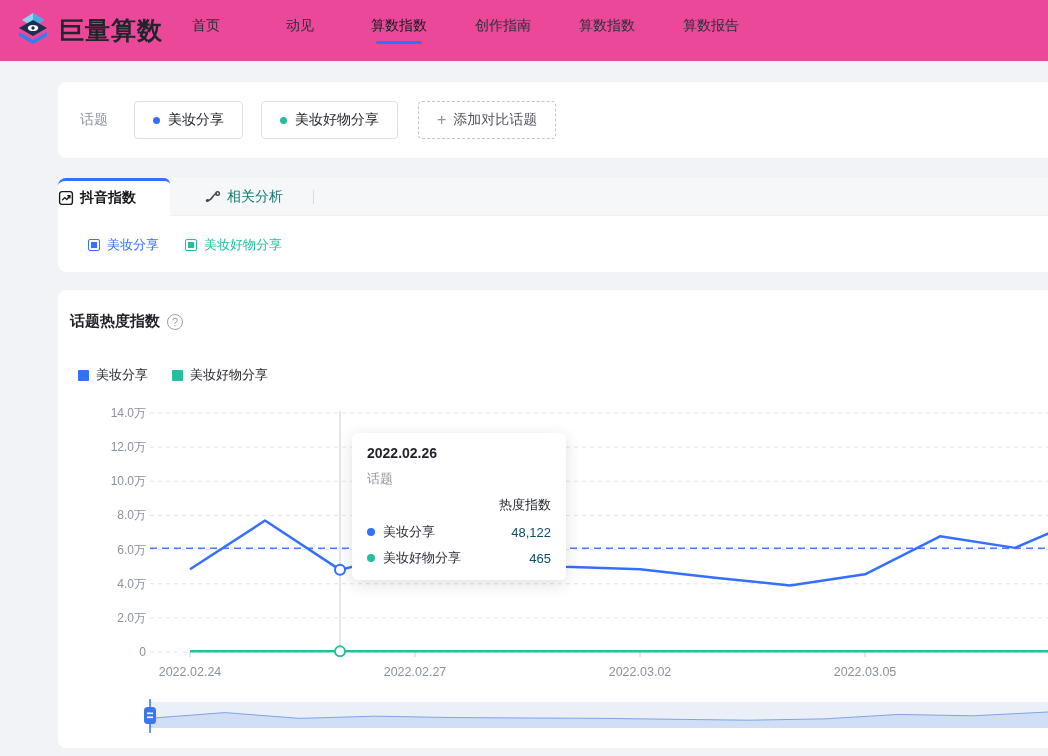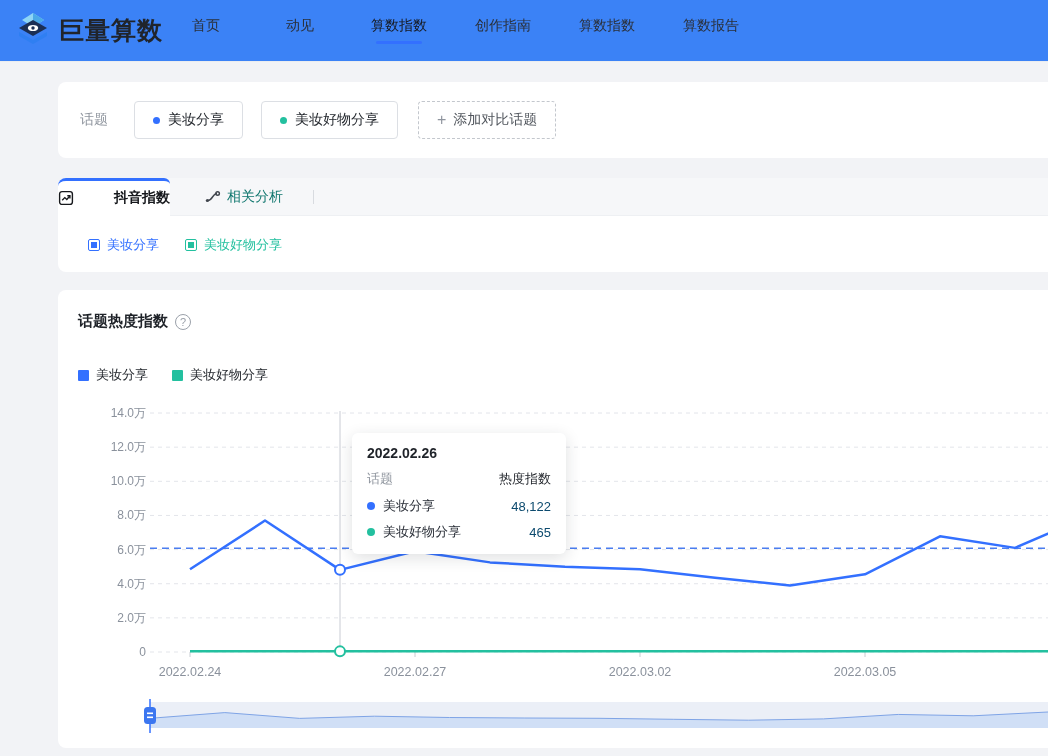--- a/index.html
+++ b/index.html
@@ -1,20 +1,20 @@
 <!DOCTYPE html>
 <html><head>
 <meta charset="utf-8">
 <style>
   * { margin:0; padding:0; box-sizing:border-box; }
   html,body { width:1048px; height:756px; overflow:hidden; background:#f2f3f6;
     font-family:"Liberation Sans","DejaVu Sans",sans-serif; color:#1f2329; }
 
   
-  .header { height:62px; background:#3b82f6; display:flex; align-items:center;
+  .header { height:62px; background:#ec4899; display:flex; align-items:center;
     border-bottom:1px solid #ebedf0; position:relative; z-index:5; }
   .logo { display:flex; align-items:center; margin-left:14px; cursor:pointer; }
   .logo-text { font-size:25px; font-weight:700; color:#20242b; margin-left:7px; letter-spacing:1px; }
   .nav { display:flex; margin-left:20px; gap:48px; }
   .nav-item { font-size:14px; color:#2a2f38; font-weight:500; cursor:pointer;
     display:flex; flex-direction:column; align-items:center; }
   .nav-item.active { font-weight:400; color:#16181c; }
   .nav-underline { width:46px; height:3px; border-radius:2px; background:transparent; margin-top:6px; }
   .nav-item.active .nav-underline { background:#3370ff; }
 
@@ -32,48 +32,48 @@
   .chip.add { border:1px dashed #c3c7cd; color:#51565d; margin-left:2px; }
   .plus { color:#8f959e; font-size:16px; margin-right:7px; font-weight:400; }
 
   
   .tabs-card { margin-top:20px; height:94px; position:relative; }
   .tab-strip { height:38px; background:#f6f7f9; border-radius:8px 8px 0 0; display:flex; align-items:center;
     border-bottom:1px solid #eef0f3; }
   .tab { display:flex; align-items:center; gap:6px; font-size:14px; color:#0f766e; height:38px;
     padding:0 18px; cursor:pointer; }
   .tab.active { background:#fff; border-top:3px solid #3370ff; border-radius:8px 6px 0 0;
-    font-weight:700; color:#16181c; width:112px; justify-content:space-between; padding:0; }
+    font-weight:700; color:#16181c; width:112px; justify-content:flex-start; padding:0; }
   .tab-divider { width:1px; height:14px; background:#d8dbe0; margin:0 12px; }
   .tab-icon svg { display:block; }
   .legend-row { position:absolute; top:58px; left:30px; display:flex; gap:26px; }
   .legend-item { display:flex; align-items:center; gap:7px; font-size:13px; cursor:pointer; }
   .legend-item .boxsq { width:12px; height:12px; border-radius:2px; display:flex; align-items:center; justify-content:center; }
   .boxsq-blue { border:1.5px solid #3370ff; } .boxsq-blue i { width:6px; height:6px; background:#3370ff; display:block; }
   .boxsq-green { border:1.5px solid #23c09f; } .boxsq-green i { width:6px; height:6px; background:#23c09f; display:block; }
   .legend-item.blue { color:#3370ff; } .legend-item.green { color:#23c09f; }
 
   
   .chart-card { margin-top:18px; height:458px; position:relative; }
-  .chart-title-row { position:absolute; top:22px; left:20px; display:flex; align-items:center; gap:7px; }
+  .chart-title-row { position:absolute; top:22px; left:12px; display:flex; align-items:center; gap:7px; }
   .chart-title { font-size:15px; font-weight:700; color:#1f2329; }
   .help-icon { width:16px; height:16px; border:1px solid #9ba1aa; border-radius:50%; color:#9ba1aa;
     font-size:11px; display:flex; align-items:center; justify-content:center; cursor:pointer; }
   .chart-legend { position:absolute; top:76px; left:20px; display:flex; gap:24px; }
   .cl-item { display:flex; align-items:center; gap:7px; font-size:13px; color:#1f2329; cursor:pointer; }
   .cl-item .sq { width:11px; height:11px; border-radius:1px; }
   .sq-blue { background:#3370ff; } .sq-green { background:#23c09f; }
   #chart-svg { position:absolute; left:0; top:110px; }
 
   
   .tooltip { position:absolute; left:294px; top:143px; width:214px; background:#fff; border-radius:6px;
     box-shadow:0 4px 16px rgba(31,35,41,.14); padding:12px 15px 13px; z-index:4; }
   .tt-title { font-size:14px; font-weight:700; color:#1f2329; margin-bottom:9px; }
   .tt-head { display:flex; justify-content:space-between; font-size:13px; color:#8f959e; margin-bottom:9px; }
-  .tt-head .tt-colval { color:#1f2329; }
+  .tt-head .tt-colval { color:#1f2329;margin-top:26px; }
   .tt-row { display:flex; align-items:center; font-size:13px; color:#2a2f38; margin-top:8px; }
   .tt-row .dot { width:8px; height:8px; border-radius:50%; margin-right:8px; }
   .tt-val { margin-left:auto; color:#0c4a6e; }
 </style>
 </head>
 <body>
 
 <div class="header">
   <div class="logo">
     <span>

